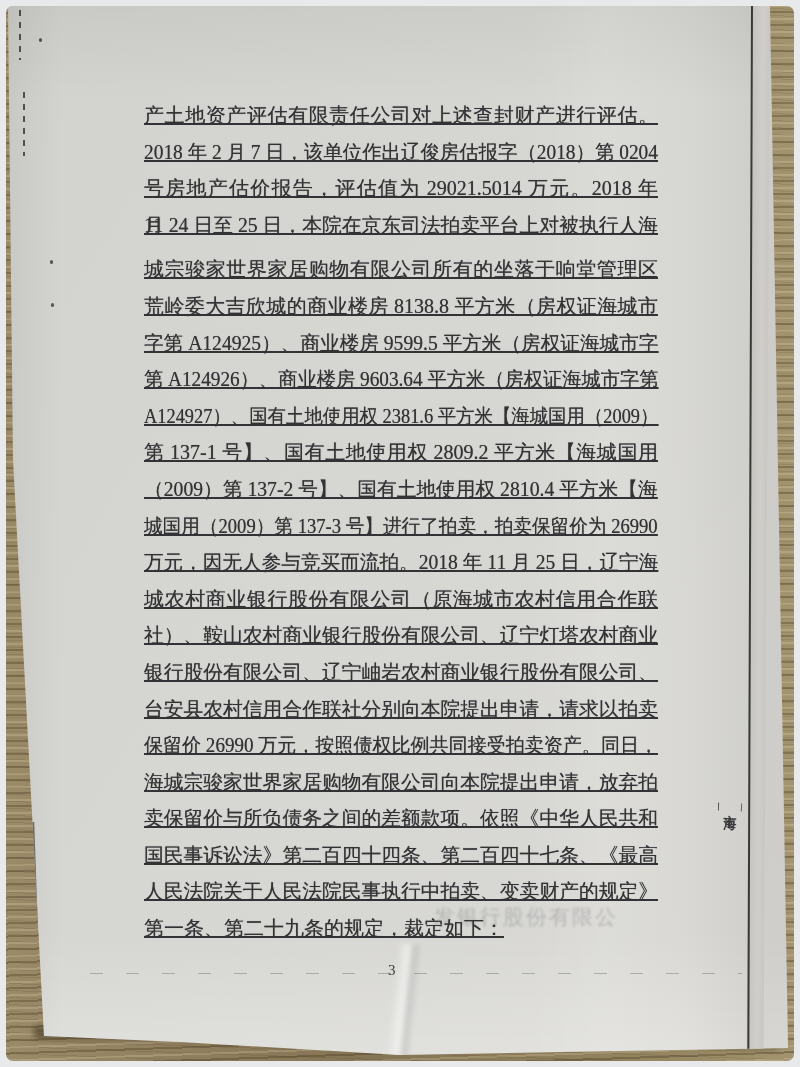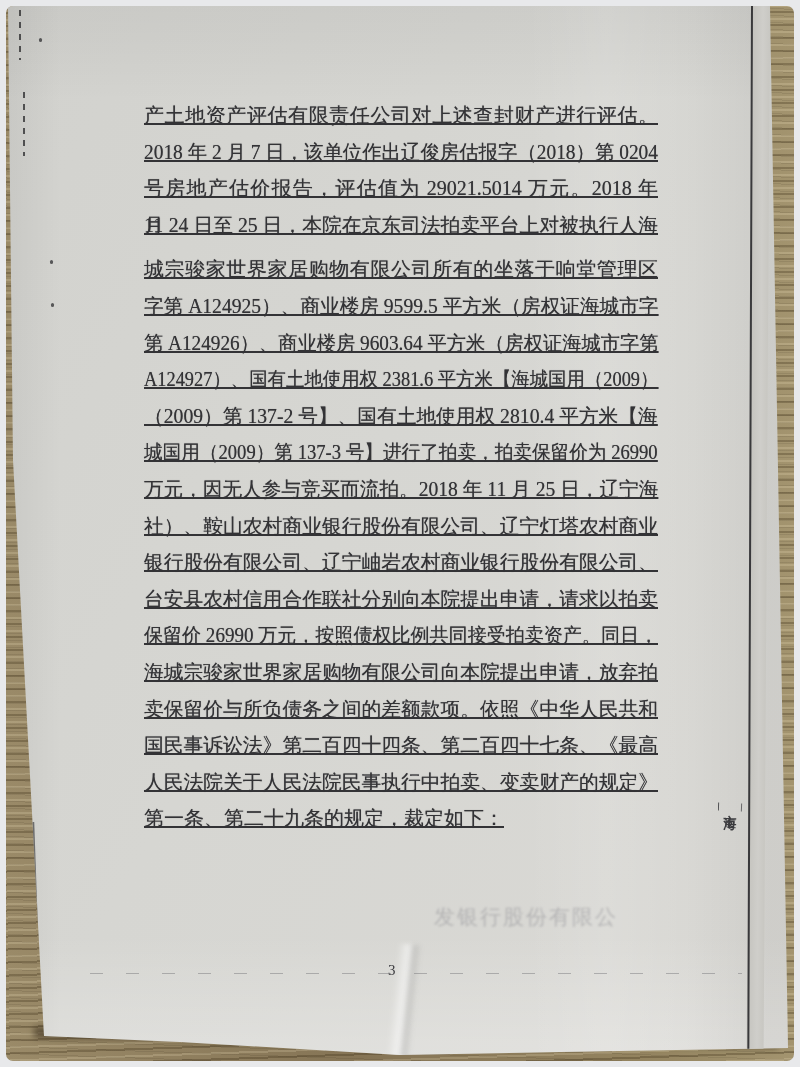--- a/index.html
+++ b/index.html
@@ -122,26 +122,29 @@
     <div class="sheen"></div>
 
     <div class="ghost-text">发银行股份有限公</div>
 
     <div class="text-block">
         <div class="line" style="white-space: normal;">产土地资产评估有限责任公司对上述查封财产进行评估。</div>
         <div class="line" style="white-space: nowrap; transform-origin: 0px 50%; transform: scaleX(0.969811);">2018 年 2 月 7 日，该单位作出辽俊房估报字（2018）第 0204</div>
         <div class="line" style="white-space: normal;">号房地产估价报告，评估值为 29021.5014 万元。2018 年 11</div>
         <div class="line" style="white-space: nowrap; transform-origin: 0px 50%; transform: scaleX(0.988462);">月 24 日至 25 日，本院在京东司法拍卖平台上对被执行人海</div>
         <div class="line" style="white-space: normal; margin-top: 8px;">城宗骏家世界家居购物有限公司所有的坐落于响堂管理区</div>
+        <div class="line" style="white-space: normal;">荒岭委大吉欣城的商业楼房 8138.8 平方米（房权证海城市</div>
         <div class="line" style="white-space: nowrap; transform-origin: 0px 50%; transform: scaleX(0.980916);">字第 A124925）、商业楼房 9599.5 平方米（房权证海城市字</div>
         <div class="line" style="white-space: nowrap; transform-origin: 0px 50%; transform: scaleX(0.962547);">第 A124926）、商业楼房 9603.64 平方米（房权证海城市字第</div>
         <div class="line" style="white-space: nowrap; transform-origin: 0px 50%; transform: scaleX(0.919499);">A124927）、国有土地使用权 2381.6 平方米【海城国用（2009）</div>
+        <div class="line" style="white-space: normal;">第 137-1 号】、国有土地使用权 2809.2 平方米【海城国用</div>
         <div class="line" style="white-space: nowrap; transform-origin: 0px 50%; transform: scaleX(0.984674);">（2009）第 137-2 号】、国有土地使用权 2810.4 平方米【海</div>
         <div class="line" style="white-space: nowrap; transform-origin: 0px 50%; transform: scaleX(0.931159);">城国用（2009）第 137-3 号】进行了拍卖，拍卖保留价为 26990</div>
         <div class="line" style="white-space: nowrap; transform-origin: 0px 50%; transform: scaleX(0.980916);">万元，因无人参与竞买而流拍。2018 年 11 月 25 日，辽宁海</div>
+        <div class="line" style="white-space: normal;">城农村商业银行股份有限公司（原海城市农村信用合作联</div>
         <div class="line" style="white-space: nowrap; transform-origin: 0px 50%; transform: scaleX(0.988462);">社）、鞍山农村商业银行股份有限公司、辽宁灯塔农村商业</div>
         <div class="line" style="white-space: nowrap; transform-origin: 0px 50%; transform: scaleX(0.988462);">银行股份有限公司、辽宁岫岩农村商业银行股份有限公司、</div>
         <div class="line" style="white-space: nowrap; transform-origin: 0px 50%; transform: scaleX(0.988462);">台安县农村信用合作联社分别向本院提出申请，请求以拍卖</div>
         <div class="line" style="white-space: nowrap; transform-origin: 0px 50%; transform: scaleX(0.951852);">保留价 26990 万元，按照债权比例共同接受拍卖资产。同日，</div>
         <div class="line" style="white-space: nowrap; transform-origin: 0px 50%; transform: scaleX(0.988462);">海城宗骏家世界家居购物有限公司向本院提出申请，放弃拍</div>
         <div class="line" style="white-space: nowrap; transform-origin: 0px 50%; transform: scaleX(0.988462);">卖保留价与所负债务之间的差额款项。依照《中华人民共和</div>
         <div class="line" style="white-space: nowrap; transform-origin: 0px 50%; transform: scaleX(0.988462);">国民事诉讼法》第二百四十四条、第二百四十七条、《最高</div>
         <div class="line" style="white-space: nowrap; transform-origin: 0px 50%; transform: scaleX(0.988462);">人民法院关于人民法院民事执行中拍卖、变卖财产的规定》</div>
         <div class="line" style="white-space: normal;">第一条、第二十九条的规定，裁定如下：</div>
       </div>

